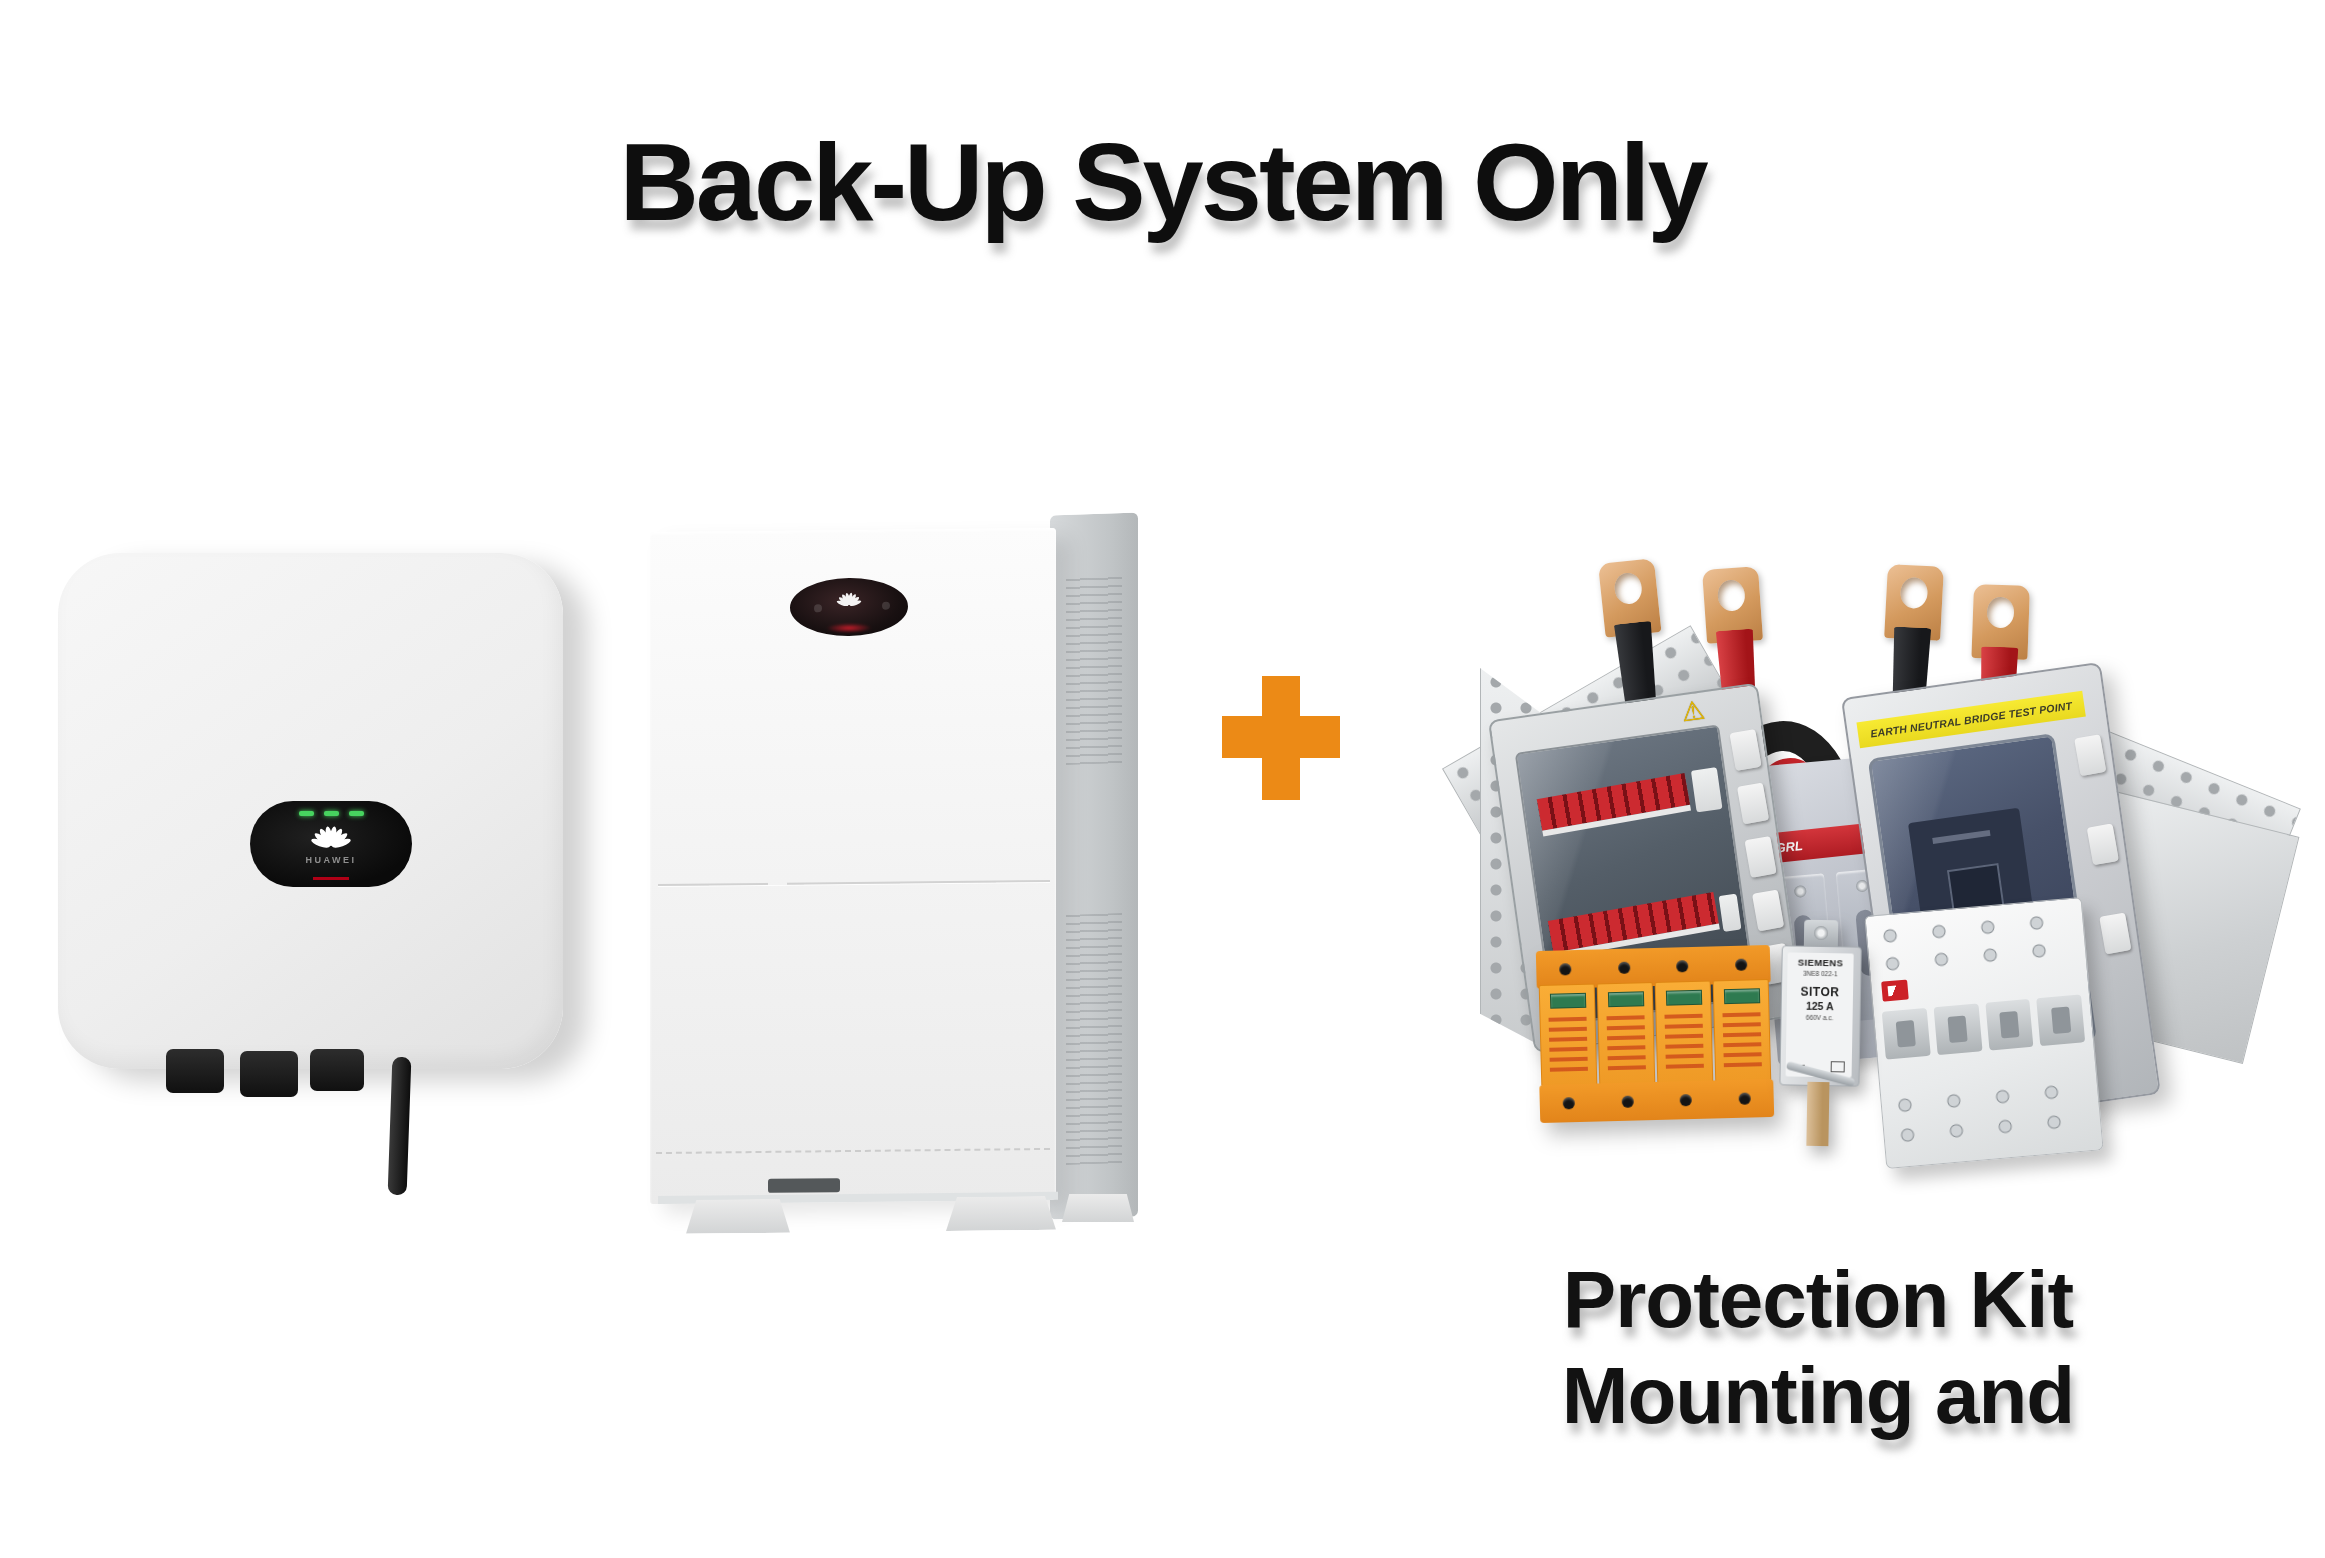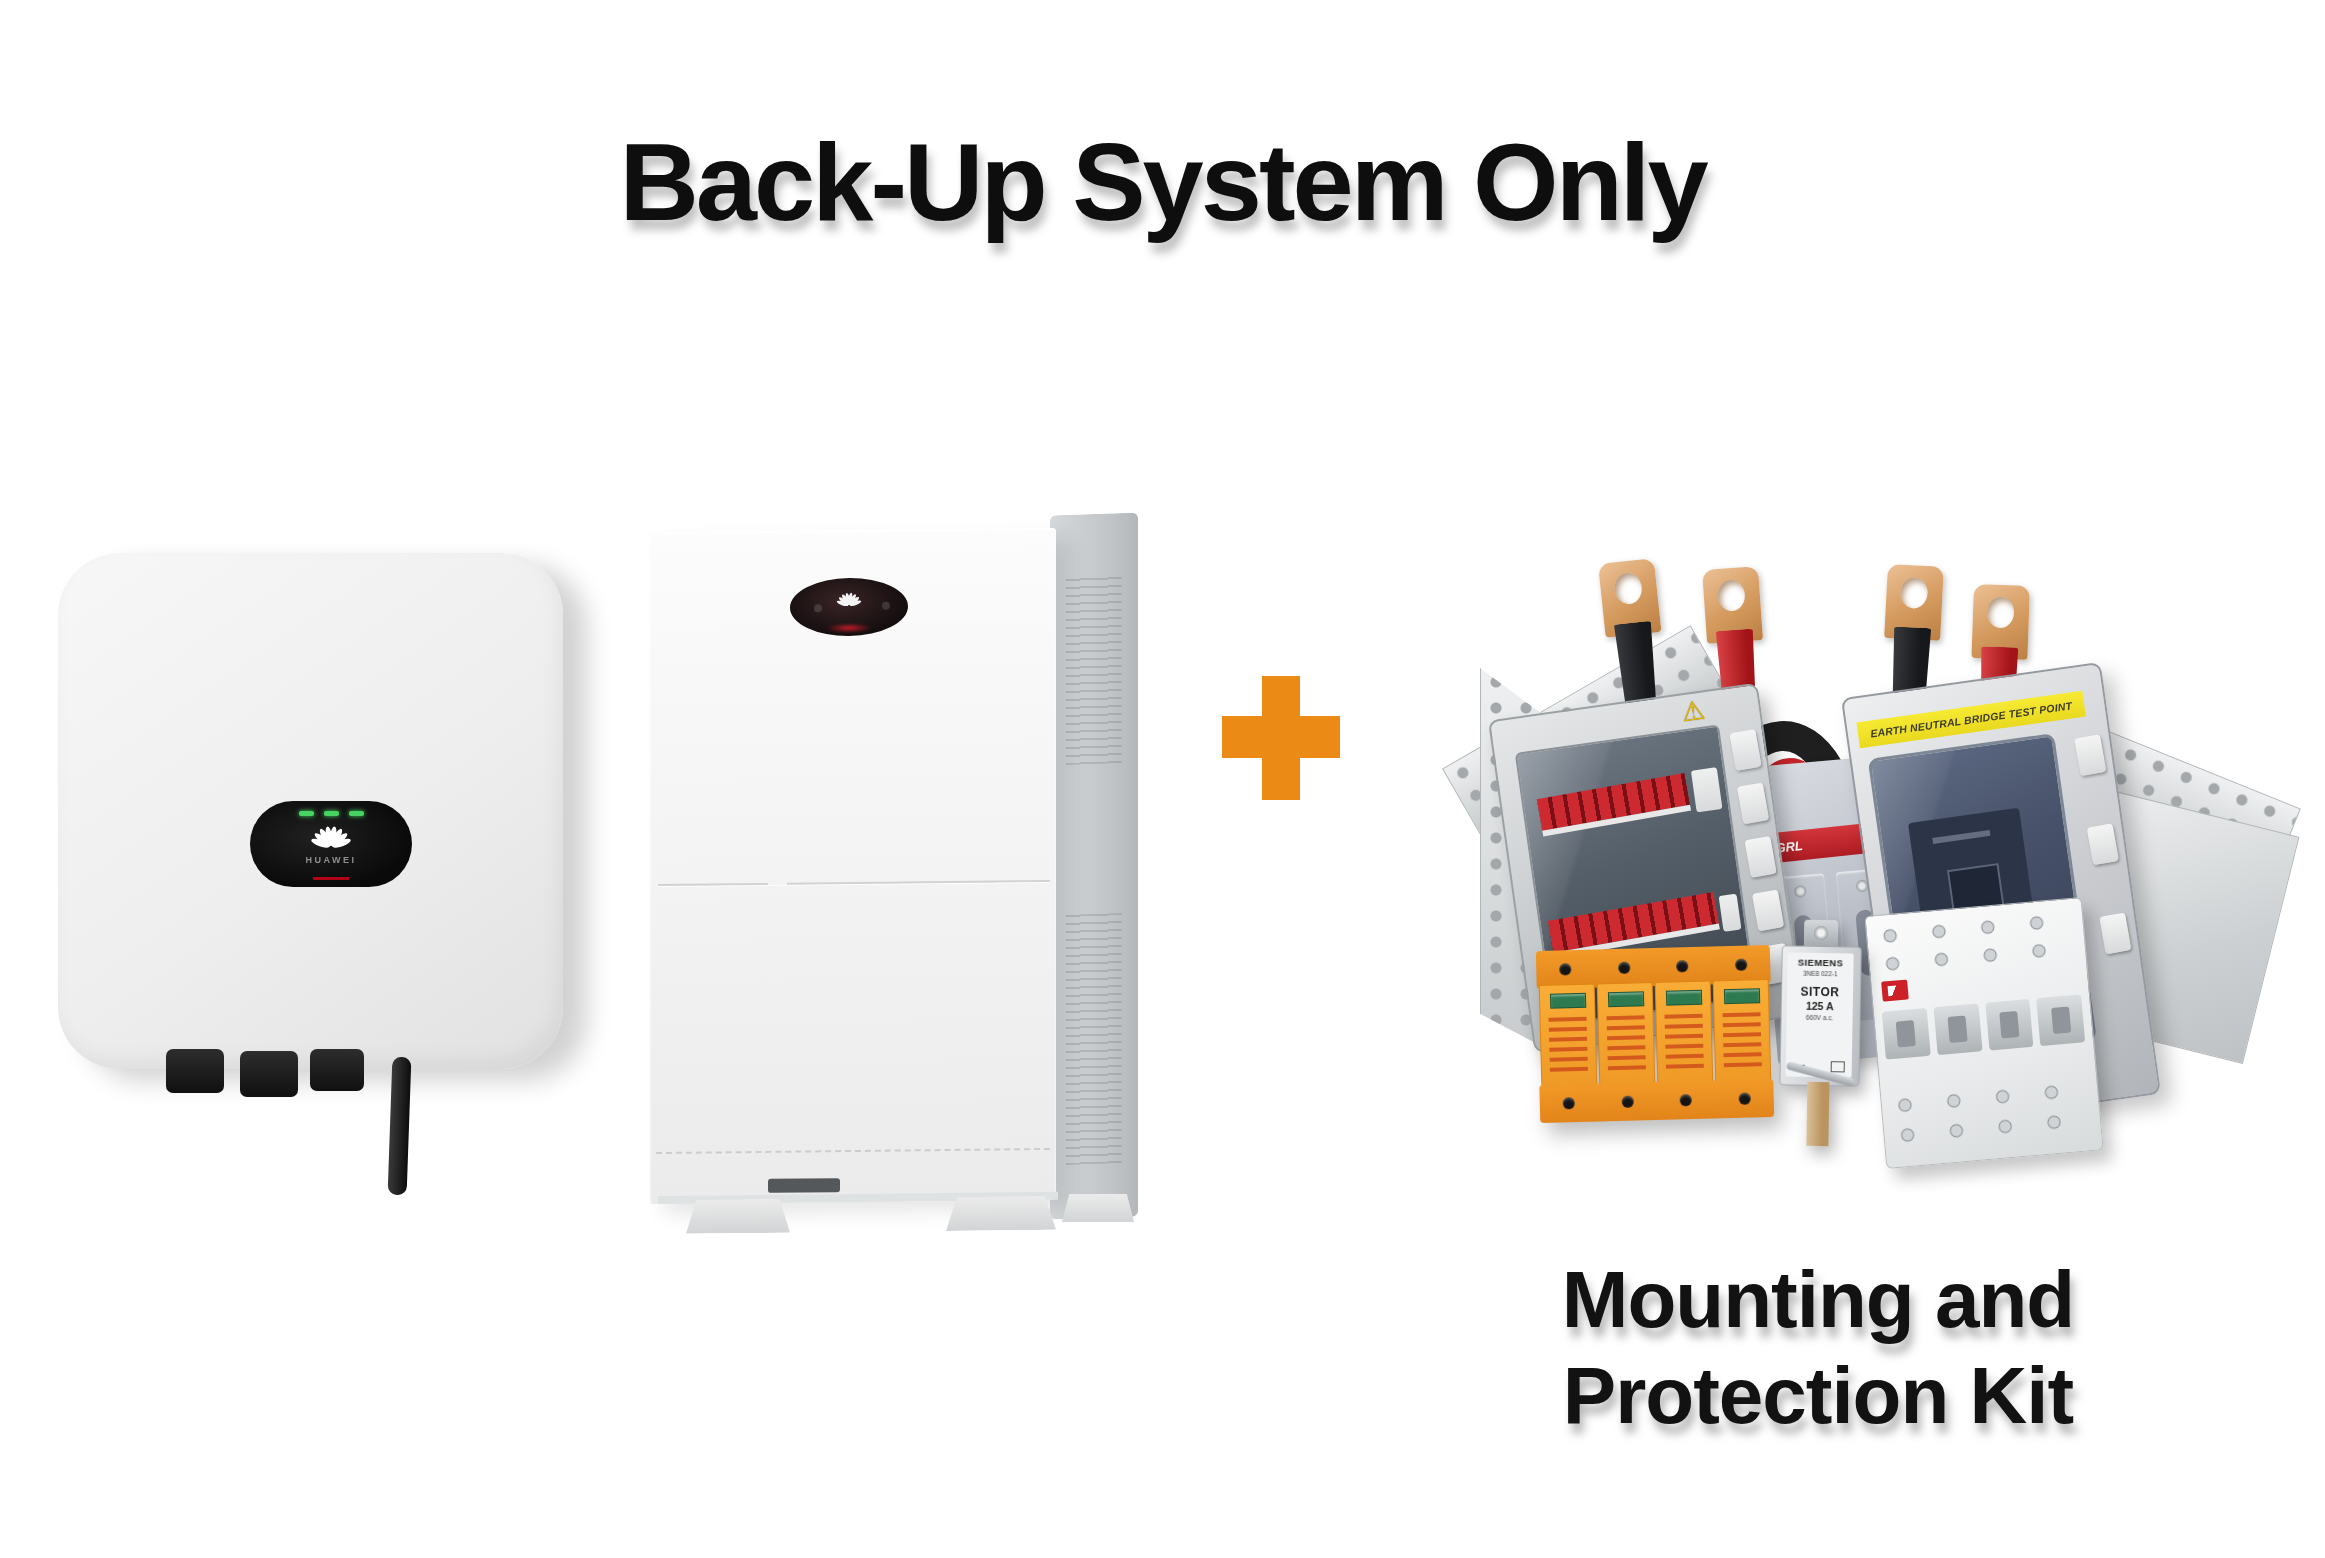--- a/index.html
+++ b/index.html
@@ -402,17 +402,17 @@
         <div class="bk-toggle"></div>
         <div class="bk-toggle"></div>
         <div class="bk-toggle"></div>
       </div>
       <div class="abs screwrow" style="top:178px;"></div>
       <div class="abs screwrow" style="top:208px;"></div>
     </div>
   </div>
 
   <div class="abs kit-label">
+    <div>Protection Kit</div>
     <div>Mounting and</div>
-    <div>Protection Kit</div>
   </div>
 
 </div>
 
 </body></html>

